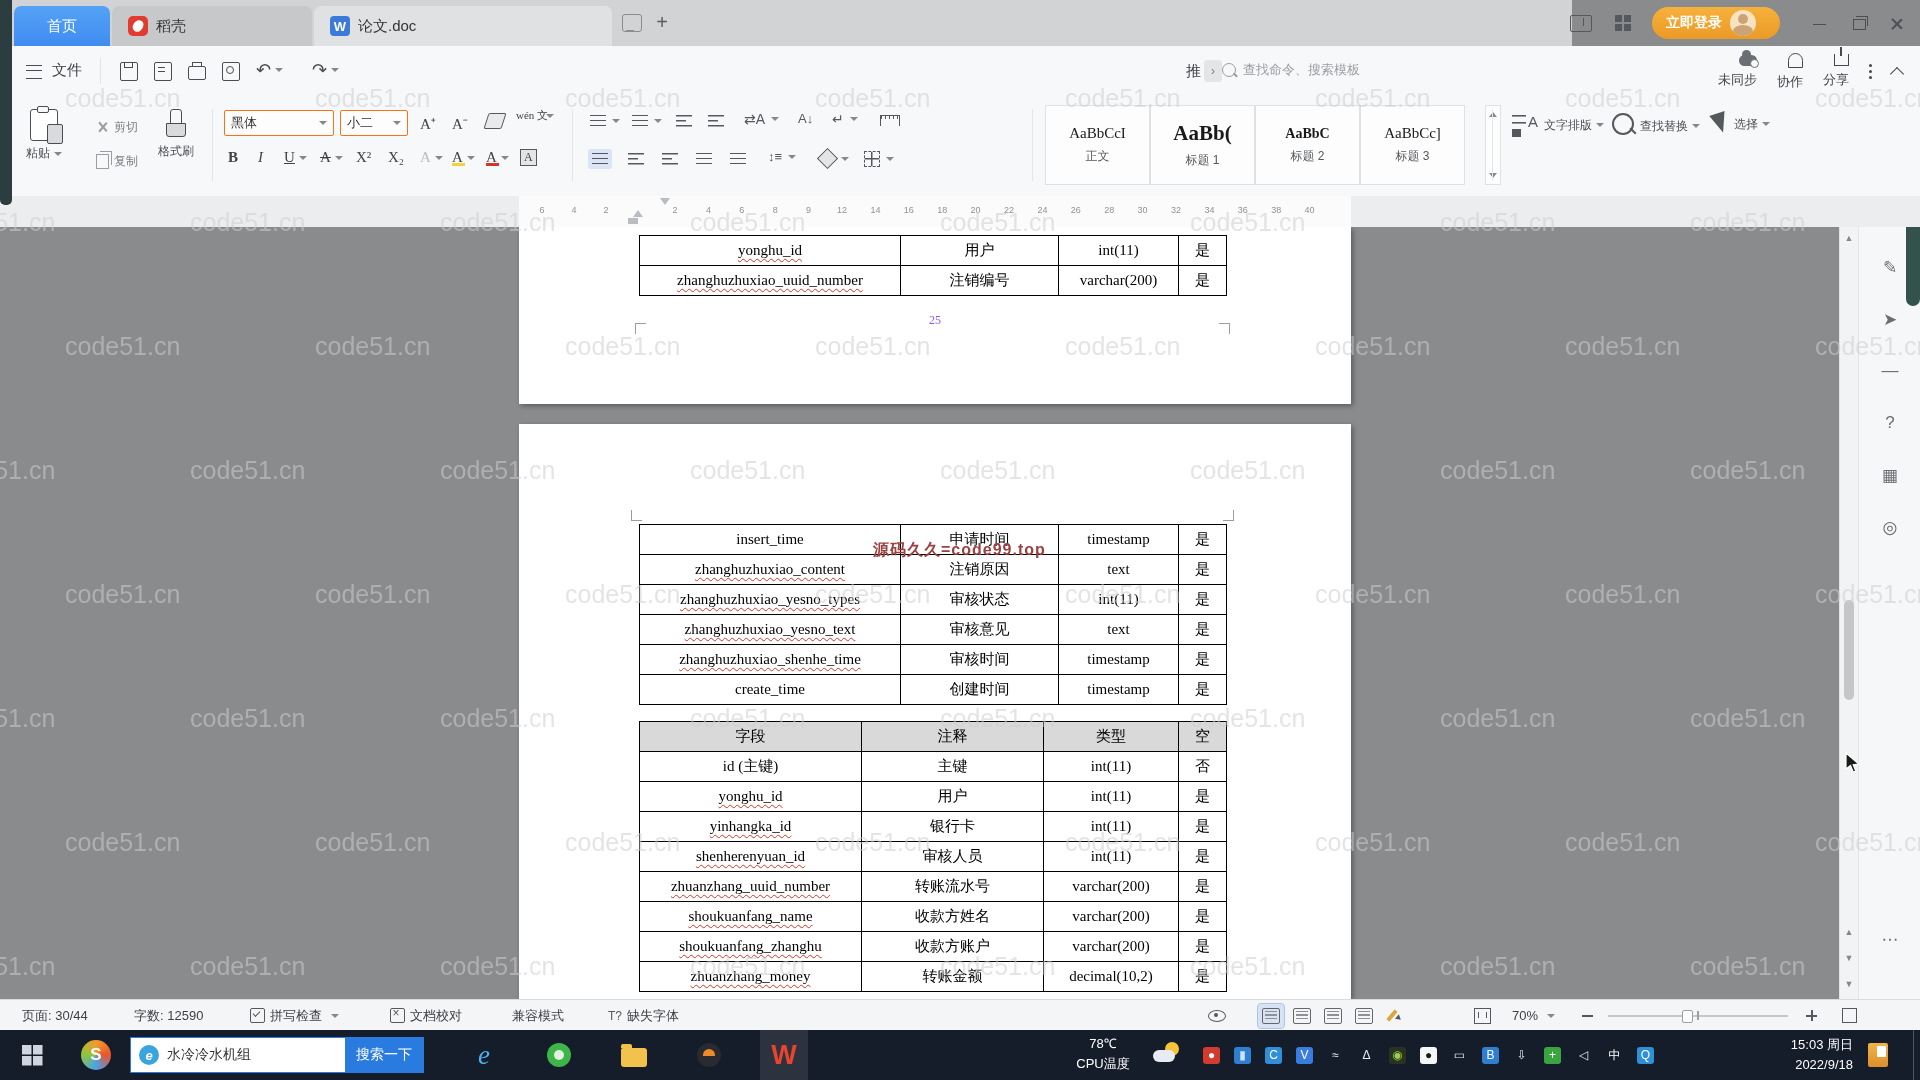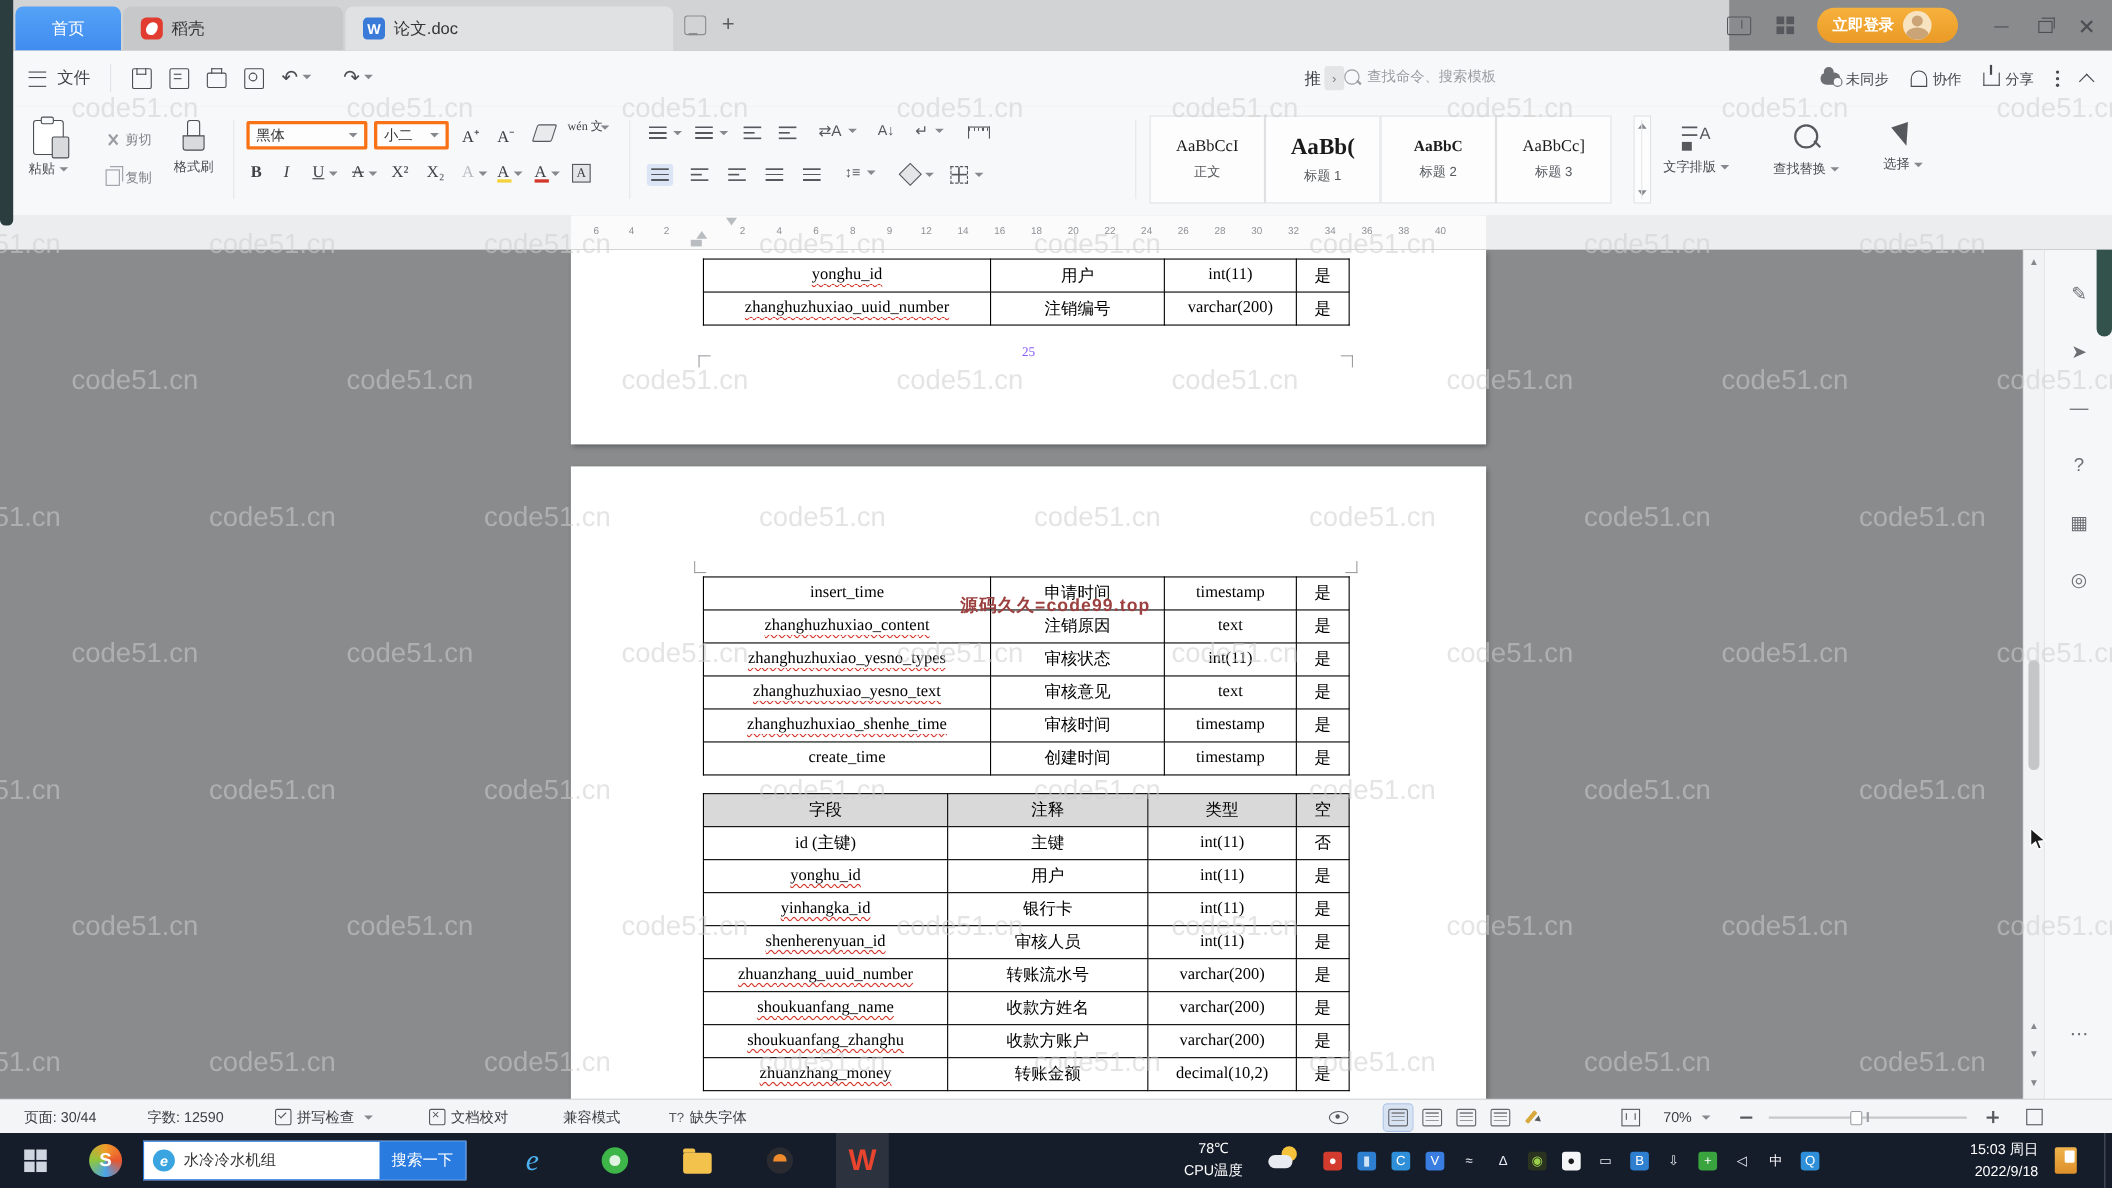--- a/index.html
+++ b/index.html
@@ -58,21 +58,21 @@
   .caret{width:0;height:0;border-left:4px solid transparent;border-right:4px solid transparent;border-top:4.5px solid #85888c;margin-left:4px;}
   .menus{position:absolute;left:386px;top:0;height:51px;display:flex;align-items:center;gap:8px;}
   .menu-item{font-size:15px;color:#3f4246;padding:5px 14px;white-space:nowrap;}
   .menu-item.active{background:#3a70f2;color:#fff;border-radius:17px;font-weight:bold;}
   .more-chip{position:absolute;left:1186px;top:14px;display:flex;align-items:center;font-size:15px;color:#3f4246;}
   .more-chip .arr{margin-left:3px;width:18px;height:22px;background:#e4e5e7;border-radius:3px;color:#7b7e82;font-size:12px;display:flex;align-items:center;justify-content:center;}
   .cmd-search{position:absolute;left:1222px;top:15px;display:flex;align-items:center;gap:7px;color:#9b9da0;font-size:13px;}
   .mag{width:12px;height:12px;border:1.6px solid #9b9da0;border-radius:50%;position:relative;}
   .mag::after{content:"";position:absolute;left:10px;top:10px;width:5px;height:1.6px;background:#9b9da0;transform:rotate(45deg);}
   .mb-right{position:absolute;right:18px;top:0;height:51px;display:flex;align-items:center;gap:20px;font-size:13px;color:#45484c;}
-  .mb-right .itm{display:flex;align-items:center;gap:5px;}
+  .mb-right .itm{display:flex;align-items:flex-end;gap:5px;flex-direction:column;}
   .cloud{width:18px;height:11px;background:#6b6e72;border-radius:6px;position:relative;}
   .cloud::before{content:"";position:absolute;left:3px;top:-5px;width:9px;height:9px;border-radius:50%;background:#6b6e72;}
   .cloud::after{content:"";position:absolute;right:-2px;bottom:-2px;width:7px;height:7px;border-radius:50%;background:#f7f8fa;border:1.4px solid #6b6e72;}
   .ppl{width:13px;height:13px;border:1.6px solid #45484c;border-radius:50% 50% 0 0;position:relative;}
   .shr{width:13px;height:11px;border:1.6px solid #45484c;border-top:none;position:relative;}
   .shr::after{content:"";position:absolute;left:5px;top:-7px;width:1.6px;height:9px;background:#45484c;}
   .vdots{width:3px;height:3px;background:#45484c;border-radius:50%;box-shadow:0 6px 0 #45484c,0 -6px 0 #45484c;}
   .chev-up{width:9px;height:9px;border-left:1.6px solid #45484c;border-top:1.6px solid #45484c;transform:rotate(45deg);margin-top:4px;}
   
   .ribbon{position:absolute;left:0;top:97px;width:1920px;height:99px;background:#f7f8fa;border-bottom:1px solid #dfe0e2;}
@@ -83,21 +83,21 @@
   .clip::after{content:"";position:absolute;right:-6px;bottom:-4px;width:14px;height:18px;background:#d9dadc;border:1.8px solid #4a4d51;border-radius:2px;}
   .brush{width:20px;height:30px;position:relative;}
   .brush::before{content:"";position:absolute;left:4px;top:0;width:10px;height:13px;border:1.8px solid #4a4d51;border-radius:3px 3px 0 0;}
   .brush::after{content:"";position:absolute;left:0;top:14px;width:18px;height:12px;background:#d9dadc;border:1.8px solid #4a4d51;border-radius:0 0 3px 3px;}
   .smallrow{position:absolute;display:flex;align-items:center;gap:5px;font-size:12px;color:#7d8084;}
   .scis{width:13px;height:13px;position:relative;}
   .scis::before,.scis::after{content:"";position:absolute;left:6px;top:0;width:1.5px;height:12px;background:#9a9da1;}
   .scis::before{transform:rotate(40deg);}.scis::after{transform:rotate(-40deg);}
   .copy2{width:11px;height:13px;border:1.5px solid #9a9da1;position:relative;background:#f7f8fa;}
   .copy2::after{content:"";position:absolute;left:3px;top:-4px;width:11px;height:13px;border-top:1.5px solid #9a9da1;border-right:1.5px solid #9a9da1;}
-  .selbox{position:absolute;height:26px;border:3px solid #f97316;background:#fdfdfd;border-radius:2px;display:flex;align-items:center;justify-content:space-between;padding:0 6px;font-size:13px;color:#333;box-sizing:border-box;}
+  .selbox{position:absolute;height:26px;border:1px solid #f97316;background:#fdfdfd;border-radius:2px;display:flex;align-items:center;justify-content:space-between;padding:0 6px;font-size:13px;color:#333;box-sizing:border-box;}
   .fmt{position:absolute;font-size:15px;color:#3f4246;display:flex;align-items:center;}
   .fmt .glyph{font-family:"Liberation Serif",serif;}
   .fmt.b .glyph{font-weight:bold;}
   .fmt.i .glyph{font-style:italic;}
   .fmt.u .glyph{text-decoration:underline;}
   .fmt.strike .glyph{text-decoration:line-through;}
   .fmt.dis{color:#b9bbbe;}
   .colorbar{position:absolute;left:0;bottom:-3px;width:14px;height:3px;}
   .lines-ico{width:16px;height:12px;background:repeating-linear-gradient(to bottom,#55585c 0 1.5px,transparent 1.5px 5px);}
   .lines-ico.short{background:
@@ -108,21 +108,21 @@
   .pbtn.active{background:#dbe5f5;border-radius:3px;padding:4px;margin:-4px;}
   .stylecards{position:absolute;left:1045px;top:8px;width:440px;height:80px;display:flex;}
   .stylecard{width:105px;height:80px;box-sizing:border-box;border:1px solid #e0e1e3;background:#fdfdfe;display:flex;flex-direction:column;align-items:center;justify-content:center;gap:6px;}
   .stylecard .prev{font-family:"Liberation Serif",serif;font-size:15px;color:#1a1a1a;white-space:nowrap;}
   .stylecard:nth-of-type(2) .prev{font-size:21px;font-weight:bold;}
   .stylecard:nth-of-type(3) .prev{font-size:14px;font-weight:bold;}
   .stylecard .lbl{font-size:12px;color:#55585c;}
   .stylescroll{position:absolute;left:1485px;top:8px;width:16px;height:80px;border:1px solid #e0e1e3;box-sizing:border-box;display:flex;flex-direction:column;align-items:center;justify-content:space-between;padding:6px 0;background:#fdfdfe;}
   .tri-up{width:0;height:0;border-left:4px solid transparent;border-right:4px solid transparent;border-bottom:5px solid #85888c;}
   .tri-dn{width:0;height:0;border-left:4px solid transparent;border-right:4px solid transparent;border-top:5px solid #85888c;}
-  .rt-big{position:absolute;display:flex;flex-direction:column;align-items:center;gap:6px;font-size:12px;color:#4a4d51;top:16px;}
+  .rt-big{position:absolute;display:flex;flex-direction:row;align-items:center;gap:6px;font-size:12px;color:#4a4d51;top:16px;}
   .typeset-ico{width:26px;height:24px;background:
     linear-gradient(#55585c,#55585c) 0 2px/14px 1.6px no-repeat,
     linear-gradient(#55585c,#55585c) 0 9px/14px 1.6px no-repeat,
     linear-gradient(#55585c,#55585c) 0 16px/9px 9px no-repeat;position:relative;}
   .typeset-ico::after{content:"A";position:absolute;right:0;top:0;font-size:15px;color:#55585c;}
   .mag-big{width:18px;height:18px;border:2px solid #55585c;border-radius:50%;position:relative;margin-bottom:4px;}
   .mag-big::after{content:"";position:absolute;left:15px;top:15px;width:8px;height:2px;background:#55585c;transform:rotate(45deg);}
   .cursor-ico{width:0;height:0;border-left:8px solid transparent;border-right:8px solid transparent;border-top:20px solid #55585c;transform:rotate(-18deg);margin-bottom:2px;}
   
   .ruler{position:absolute;left:0;top:196px;width:1920px;height:31px;background:#ebedef;border-bottom:1px solid #d8d9db;}

